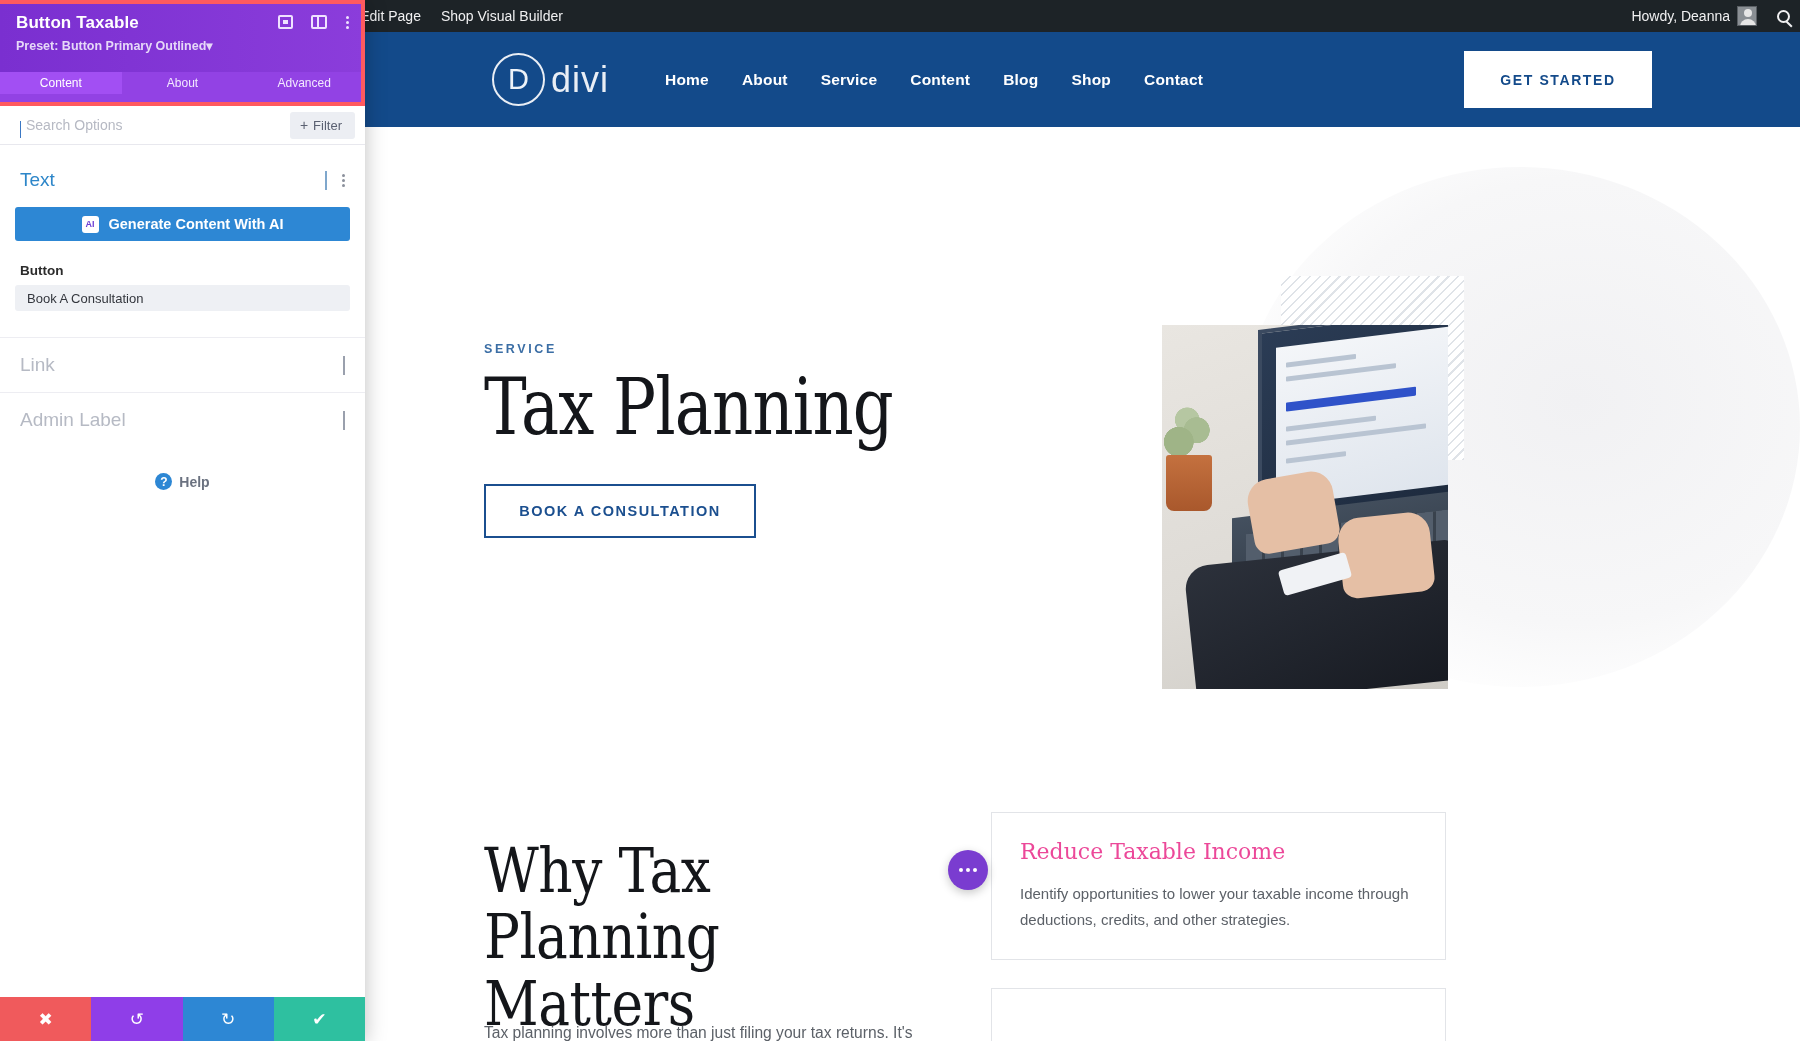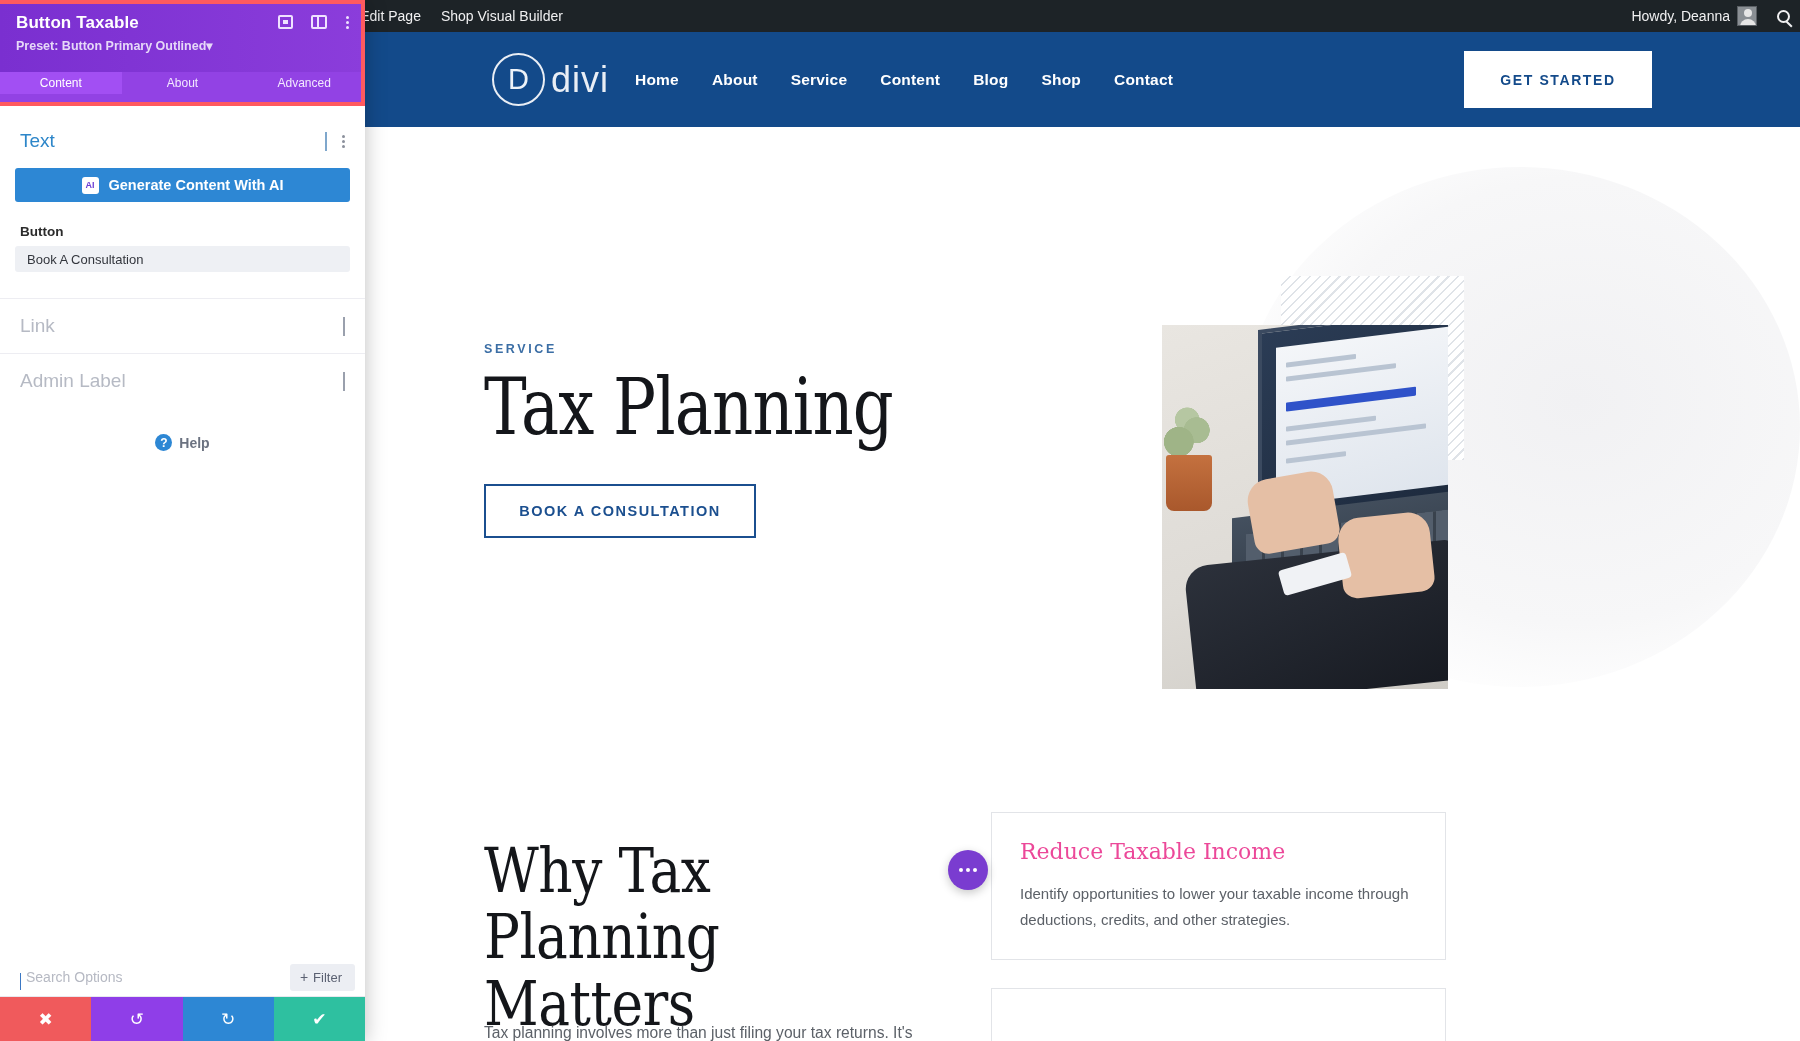--- a/index.html
+++ b/index.html
@@ -231,21 +231,21 @@
   #divi-logo { display: flex; align-items: center; gap: 6px; }
   #divi-mark {
     width: 53px; height: 53px; border: 2px solid #e9eef5; border-radius: 50%;
     display: flex; align-items: center; justify-content: center;
     font-size: 29px; color: #eef3f9; font-family: "Liberation Sans", sans-serif;
   }
   #divi-word {
     font-size: 36px; color: #e9eef5; letter-spacing: 1px;
     font-family: "Liberation Sans", sans-serif; font-weight: 300;
   }
-  #site-nav { display: flex; gap: 33px; margin-left: 26px; }
+  #site-nav { display: flex; gap: 33px; margin-left: 56px; }
   .nav-link {
     color: #fff; font-size: 15.5px; font-weight: bold; cursor: pointer;
     letter-spacing: .2px;
   }
   #get-started-btn {
     position: absolute; right: 148px; top: 19px;
     width: 188px; height: 57px; background: #fff;
     display: flex; align-items: center; justify-content: center;
     color: #134a8a; font-size: 14px; font-weight: bold; letter-spacing: 1.6px;
     cursor: pointer;
@@ -531,20 +531,31 @@
   </div>
 
   <div id="panel-tabs">
     <div class="panel-tab active">Content</div>
     <div class="panel-tab">About</div>
     <div class="panel-tab">Advanced</div>
   </div>
 
   <div id="panel-highlight"></div>
 
+  <div id="panel-search">
+    <div id="search-input-wrap">
+      <div id="search-caret"></div>
+      <div id="search-placeholder">Search Options</div>
+    </div>
+    <div id="filter-btn">
+      <span class="pl">+</span>
+      <span>Filter</span>
+    </div>
+  </div>
+
   <div id="panel-body">
 
     <div class="section-head">
       <div class="section-title-open">Text</div>
       <div class="section-head-icons">
         <span><span class="chev up"></span></span>
         <span>
             <span class="ico-dots ico-dots-dark">
               <i></i>
               <i></i>
@@ -573,30 +584,19 @@
       <div class="section-title-closed">Admin Label</div>
       <span><span class="chev down"></span></span>
     </div>
 
     <div id="help-row">
       <span id="help-icon">?</span>
       <span id="help-label">Help</span>
     </div>
   </div>
 
-  <div id="panel-search">
-    <div id="search-input-wrap">
-      <div id="search-caret"></div>
-      <div id="search-placeholder">Search Options</div>
-    </div>
-    <div id="filter-btn">
-      <span class="pl">+</span>
-      <span>Filter</span>
-    </div>
-  </div>
-
   <div id="panel-footer">
     <div class="footer-btn fb-cancel">✖</div>
     <div class="footer-btn fb-undo">↺</div>
     <div class="footer-btn fb-redo">↻</div>
     <div class="footer-btn fb-save">✔</div>
   </div>
 </div>
 
 </body></html>

